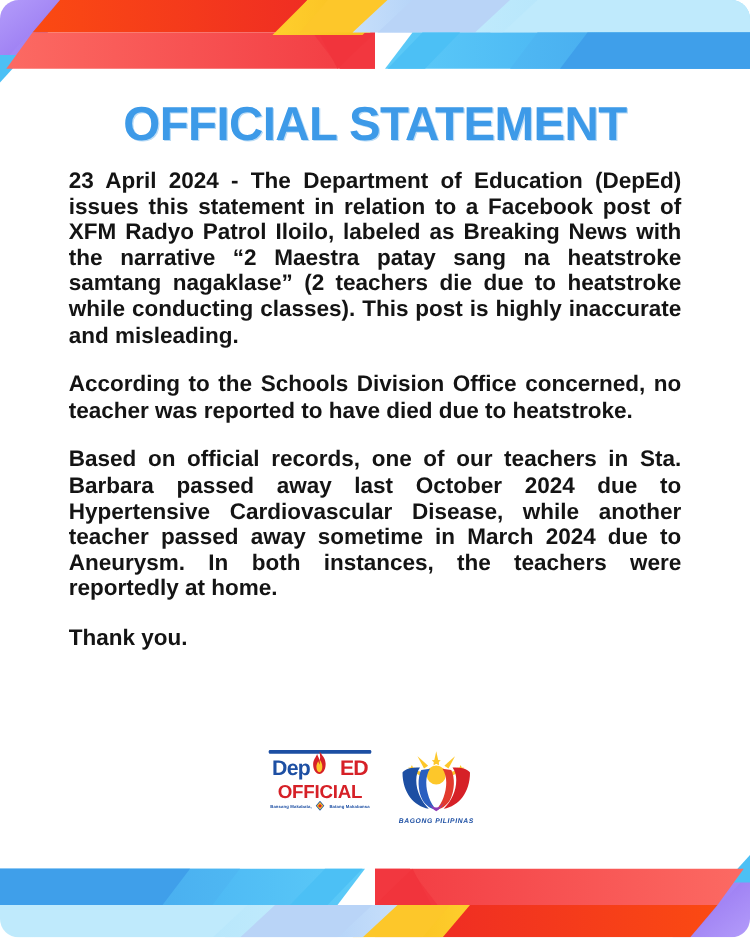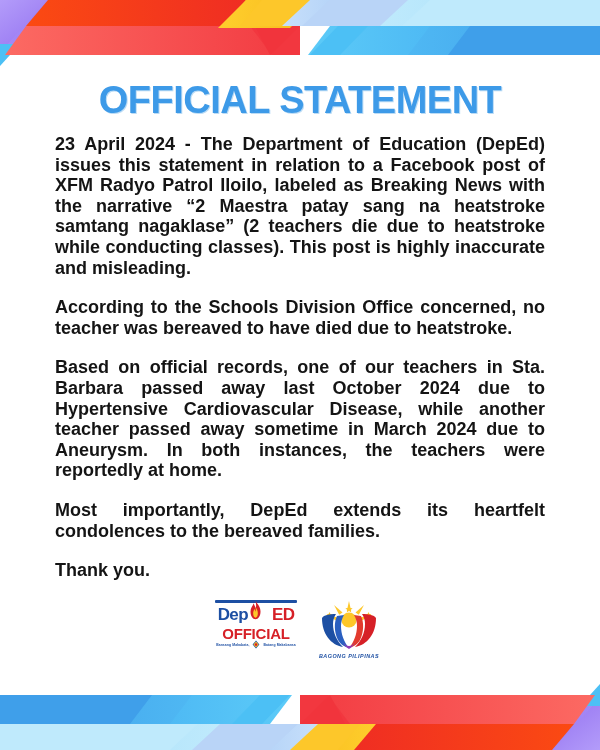--- a/index.html
+++ b/index.html
@@ -14,20 +14,21 @@
     font-family: "Liberation Sans", sans-serif;
   }
 
   #page {
     position: relative;
     width: 600px;
     height: 750px;
     background: #ffffff;
     box-sizing: border-box;
     overflow: hidden;
+    border-radius: 15px;
   }
 
   
   .band {
     position: absolute;
     left: 0;
     width: 600px;
     height: 72px;
     overflow: hidden;
     pointer-events: none;
@@ -227,23 +228,22 @@
 
       <polygon points="430,26 600,26 600,55 408,55" fill="url(#gDeepBlue)"></polygon>
       <polygon points="470,26 600,26 600,55 448,55" fill="#3f9fea"></polygon>
     </svg>
   </div>
 
   <div class="title">OFFICIAL STATEMENT</div>
 
   <div class="body-copy">
     <p class="para">23 April 2024 - The Department of Education (DepEd) issues this statement in relation to a Facebook post of XFM Radyo Patrol Iloilo, labeled as Breaking News with the narrative “2 Maestra patay sang na heatstroke samtang nagaklase” (2 teachers die due to heatstroke while conducting classes). This post is highly inaccurate and misleading.</p>
-    <p class="para">According to the Schools Division Office concerned, no teacher was bereaved to have died due to heatstroke.</p>
+    <p class="para">According to the Schools Division Office concerned, no teacher was reported to have died due to heatstroke.</p>
     <p class="para">Based on official records, one of our teachers in Sta. Barbara passed away last October 2024 due to Hypertensive Cardiovascular Disease, while another teacher passed away sometime in March 2024 due to Aneurysm. In both instances, the teachers were reportedly at home.</p>
-    <p class="para">Most importantly, DepEd extends its heartfelt condolences to the bereaved families.</p>
     <p class="para">Thank you.</p>
   </div>
 
   <div class="logos">
 
     <div class="deped-logo">
       <div class="deped-rule"></div>
       <div class="deped-word">
         <span class="dep">Dep</span><span class="ed">ED</span>
         <svg class="deped-flame" viewBox="0 0 16 22" xmlns="http://www.w3.org/2000/svg">

